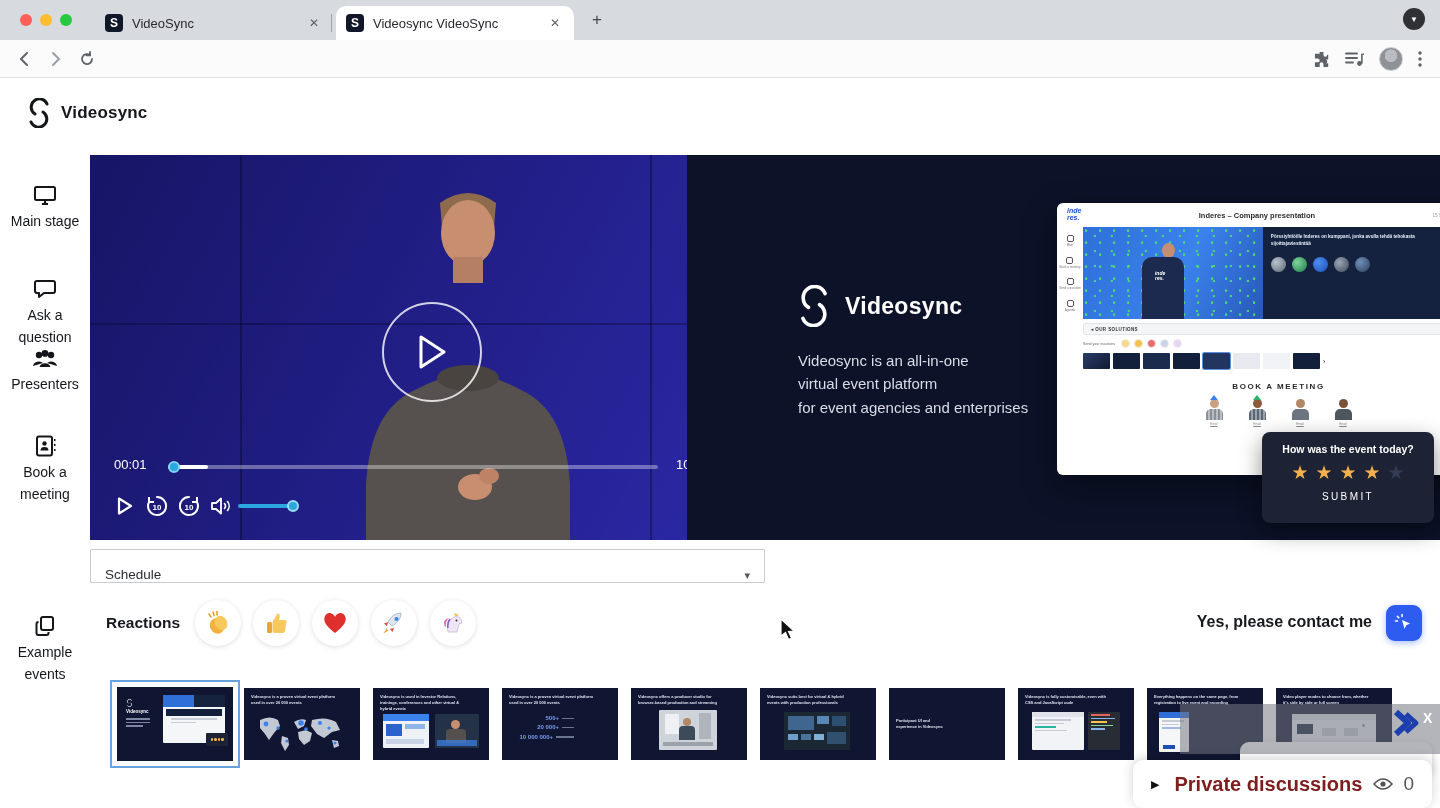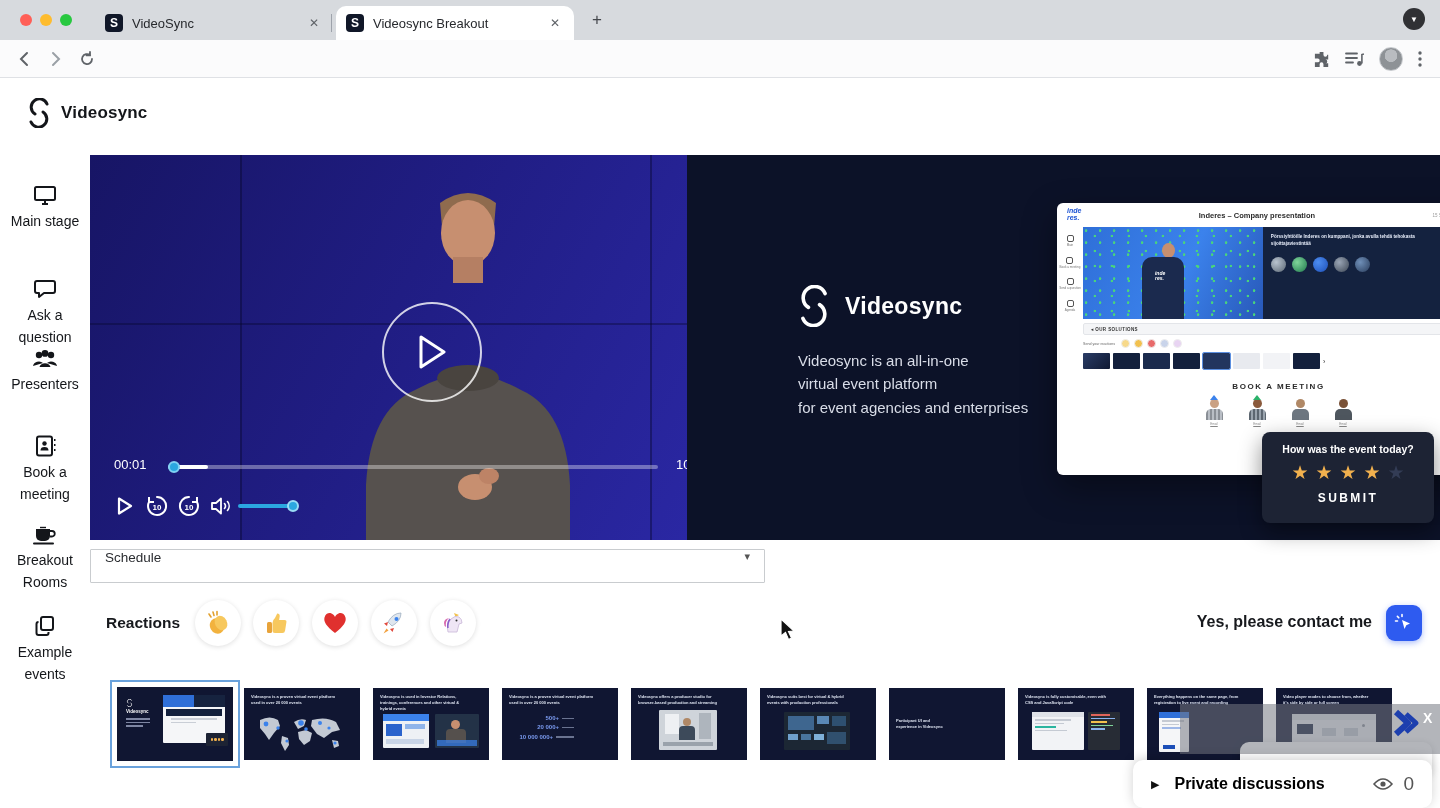--- a/index.html
+++ b/index.html
@@ -99,25 +99,25 @@
     background:repeating-linear-gradient(90deg,#8a8f96 0 2px,#b9bec5 2px 4px); }
   .iav-name { font-size:3px; color:#888; margin-top:2px; text-decoration:underline; }
 
   
   .rating { position:absolute; left:1172px; top:277px; width:172px; height:91px; background:#1d2334; border-radius:8px;
     box-shadow:0 8px 22px rgba(0,0,0,.45); display:flex; flex-direction:column; align-items:center; padding-top:11px; }
   .rating-q { font-size:10.5px; font-weight:600; color:#fff; }
   .stars { display:flex; gap:7px; margin-top:8px; }
   .star { font-size:19px; line-height:1; color:#f2b14e; font-family:"DejaVu Sans",sans-serif; }
   .star.empty { color:#333c55; }
-  .rating-submit { font-size:12px; font-weight:700; letter-spacing:2.4px; color:#fff; margin-top:9px; }
+  .rating-submit { font-size:10px; font-weight:400; letter-spacing:2.4px; color:#fff; margin-top:9px; }
 
   
   .schedule { position:absolute; left:90px; top:549px; width:675px; height:34px; background:#fff; border:1px solid #c9cccf;
-    border-radius:1px; display:flex; align-items:flex-start; padding:0 14px; }
+    border-radius:1px; display:flex; align-items:flex-end; padding:0 14px; }
   .schedule-lbl { font-size:13.5px; color:#2b2d31; flex:1; }
   .schedule-caret { font-size:11px; color:#555; }
   .reactions-lbl { position:absolute; left:106px; top:614px; font-size:15.5px; font-weight:600; color:#17191d; }
   .chip { position:absolute; top:600px; width:46px; height:46px; border-radius:50%; background:#fff;
     box-shadow:0 1px 5px rgba(0,0,0,.13); display:flex; align-items:center; justify-content:center; }
   .contact-lbl { position:absolute; right:68px; top:613px; font-size:16px; font-weight:700; color:#17191d; }
   .contact-btn { position:absolute; left:1386px; top:605px; width:36px; height:36px; border-radius:9px; background:#2e5bf0;
     display:flex; align-items:center; justify-content:center; box-shadow:0 2px 6px rgba(46,91,240,.4); }
 
   
@@ -146,21 +146,21 @@
   .white-tab { position:absolute; left:1240px; top:742px; width:192px; height:34px; background:#fff; border-radius:9px;
     box-shadow:0 2px 8px rgba(0,0,0,.2); }
   .sel-band { position:absolute; left:1180px; top:704px; width:260px; height:50px; background:rgba(116,120,130,.55); }
   .sel-text { position:absolute; right:2px; top:724px; font-size:19px; font-weight:700; color:#fff;
     text-shadow:0 1px 3px rgba(0,0,0,.45); white-space:nowrap; }
   .sel-chevrons { position:absolute; left:1390px; top:708px; }
   .sel-close { position:absolute; left:1423px; top:710px; font-size:14px; font-weight:700; color:#fff; }
   .disc { position:absolute; left:1133px; top:760px; width:299px; height:48px; background:#fff; border-radius:10px;
     box-shadow:0 -2px 12px rgba(0,0,0,.18); display:flex; align-items:center; padding:0 18px; }
   .disc-arrow { font-size:11px; color:#111; }
-  .disc-title { font-size:16px; font-weight:700; color:#000000; margin-left:15px; flex:1; }
+  .disc-title { font-size:20px; font-weight:700; color:#7f1d1d; margin-left:15px; flex:1; }
   .disc-count { font-size:19px; color:#555; margin-left:10px; }
   .cursor { position:absolute; left:778px; top:618px; }
 </style>
 </head>
 <body>
 
 <div class="canvas">
 
   <div class="tabstrip">
     <span class="traffic t-red"></span>
@@ -168,21 +168,21 @@
     <span class="traffic t-grn"></span>
 
     <div class="tab inactive">
       <span class="favicon">S</span>
       <span class="tab-title">VideoSync</span>
       <span class="tab-close">✕</span>
     </div>
     <div class="tab-sep"></div>
     <div class="tab active">
       <span class="favicon">S</span>
-      <span class="tab-title">Videosync Breakout</span>
+      <span class="tab-title">Videosync VideoSync</span>
       <span class="tab-close">✕</span>
     </div>
     <span class="newtab-btn">+</span>
     <span class="tabsearch">▼</span>
   </div>
 
   <div class="toolbar"></div>
   <div class="navbtn" style="left:14px">
     <svg width="18" height="18" viewBox="0 0 18 18">
         <path d="M11 3 L5 9 L11 15" stroke="#5f6368" stroke-width="2" fill="none" stroke-linecap="round"></path>
@@ -245,29 +245,20 @@
     <span class="side-label">Presenters</span>
   </div>
   <div class="side-item" style="top:435px">
     <svg width="22" height="22" viewBox="0 0 22 22">
       <rect x="3" y="1.5" width="15" height="19" rx="2" stroke="#14161a" stroke-width="2" fill="none"></rect>
       <circle cx="10.5" cy="8.5" r="2.2" fill="#14161a"></circle>
         <path d="M6.5 15.5 a4 3.4 0 0 1 8 0z" fill="#14161a"></path>
       <path d="M20 5 h1.5 M20 10 h1.5 M20 15 h1.5" stroke="#14161a" stroke-width="1.8"></path>
       </svg>
     <span class="side-label">Book a meeting</span>
-  </div>
-  <div class="side-item" style="top:525px">
-    <svg width="26" height="20" viewBox="0 0 26 20">
-      <path d="M4 4 h14 v7 a5 5 0 0 1 -5 5 h-4 a5 5 0 0 1 -5-5z" fill="#14161a"></path>
-      <path d="M18 6 h2 a2.6 2.6 0 0 1 0 5.5 h-2" stroke="#14161a" stroke-width="1.8" fill="none"></path>
-      <path d="M2 18.5 h19" stroke="#14161a" stroke-width="2" stroke-linecap="round"></path>
-      <path d="M8 2.5 h6" stroke="#14161a" stroke-width="1.4"></path>
-      </svg>
-    <span class="side-label">Breakout Rooms</span>
   </div>
   <div class="side-item" style="top:615px">
     <svg width="22" height="22" viewBox="0 0 22 22">
       <rect x="7" y="2" width="12" height="13" rx="2" stroke="#14161a" stroke-width="2" fill="none"></rect>
       <path d="M4.5 7 a2 2 0 0 0 -2 2 v9 a2 2 0 0 0 2 2 h8 a2 2 0 0 0 2-2 v-1" stroke="#14161a" stroke-width="2" fill="none"></path>
       </svg>
     <span class="side-label">Example events</span>
   </div>
 
   <div class="stage">

